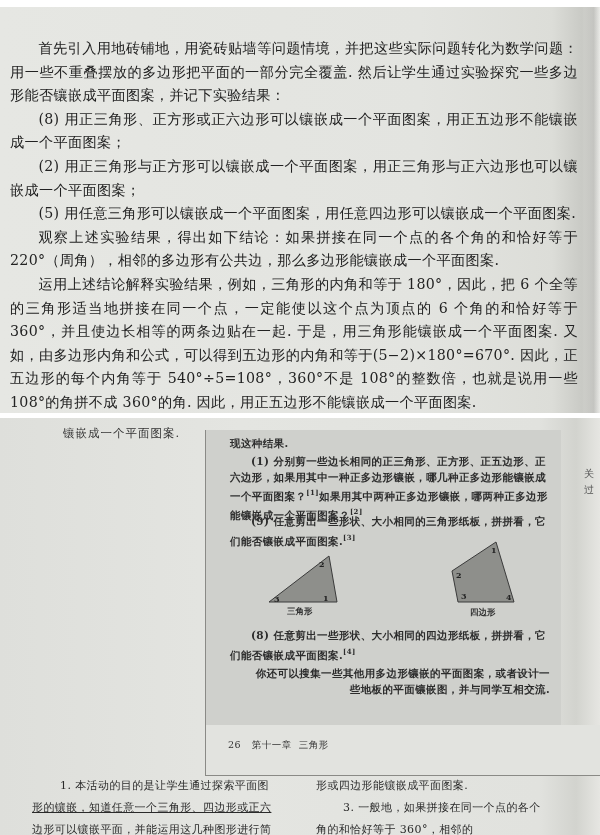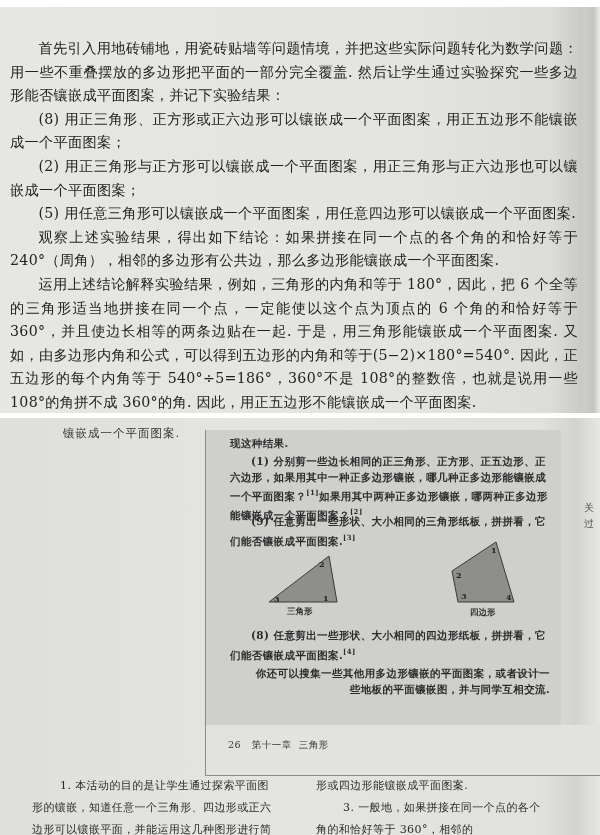--- a/index.html
+++ b/index.html
@@ -20,33 +20,33 @@
   .inner-text p { margin:0; text-indent:2em; }
   .sup { font-size:7px; vertical-align:super; }
   .fig { position:absolute; }
   .fig-label { position:absolute; font-size:8.5px; color:#333; }
   .angle-num { position:absolute; font-size:8px; color:#222; }
   .footer-box { position:absolute; left:205px; top:307px; width:388px; height:50px; border-left:1px solid #8a8a86; border-bottom:1px solid #8a8a86;
                 background:#e2e3df;padding-left:40px; }
   .footer-text { position:absolute; left:22px; top:14px; font-size:9.5px; color:#333; letter-spacing:0.5px; }
   .bottom-text { position:absolute; left:0; top:358px; width:600px; height:60px; font-size:11px; color:#2a2a2a; letter-spacing:0.4px; }
   .bottom-text .line { position:absolute; white-space:nowrap; }
-  .right-margin-chars { position:absolute; left:584px; top:48px; font-size:10px; color:#555; line-height:16px; width:12px;margin-top:34px; }
+  .right-margin-chars { position:absolute; left:584px; top:48px; font-size:10px; color:#555; line-height:16px; width:12px; }
 </style>
 </head>
 <body>
 
 <div id="photo-top" class="photo">
   <div class="para" style="top:30px;">
     <p>首先引入用地砖铺地，用瓷砖贴墙等问题情境，并把这些实际问题转化为数学问题：用一些不重叠摆放的多边形把平面的一部分完全覆盖. 然后让学生通过实验探究一些多边形能否镶嵌成平面图案，并记下实验结果：</p>
     <p>(8) 用正三角形、正方形或正六边形可以镶嵌成一个平面图案，用正五边形不能镶嵌成一个平面图案；</p>
     <p>(2) 用正三角形与正方形可以镶嵌成一个平面图案，用正三角形与正六边形也可以镶嵌成一个平面图案；</p>
     <p>(5) 用任意三角形可以镶嵌成一个平面图案，用任意四边形可以镶嵌成一个平面图案.</p>
-    <p>观察上述实验结果，得出如下结论：如果拼接在同一个点的各个角的和恰好等于 240°（周角），相邻的多边形有公共边，那么多边形能镶嵌成一个平面图案.</p>
-    <p>运用上述结论解释实验结果，例如，三角形的内角和等于 180°，因此，把 6 个全等的三角形适当地拼接在同一个点，一定能使以这个点为顶点的 6 个角的和恰好等于 360°，并且使边长相等的两条边贴在一起. 于是，用三角形能镶嵌成一个平面图案. 又如，由多边形内角和公式，可以得到五边形的内角和等于(5−2)×180°=540°. 因此，正五边形的每个内角等于 540°÷5=186°，360°不是 108°的整数倍，也就是说用一些 108°的角拼不成 360°的角. 因此，用正五边形不能镶嵌成一个平面图案.</p>
+    <p>观察上述实验结果，得出如下结论：如果拼接在同一个点的各个角的和恰好等于 220°（周角），相邻的多边形有公共边，那么多边形能镶嵌成一个平面图案.</p>
+    <p>运用上述结论解释实验结果，例如，三角形的内角和等于 180°，因此，把 6 个全等的三角形适当地拼接在同一个点，一定能使以这个点为顶点的 6 个角的和恰好等于 360°，并且使边长相等的两条边贴在一起. 于是，用三角形能镶嵌成一个平面图案. 又如，由多边形内角和公式，可以得到五边形的内角和等于(5−2)×180°=670°. 因此，正五边形的每个内角等于 540°÷5=108°，360°不是 108°的整数倍，也就是说用一些 108°的角拼不成 360°的角. 因此，用正五边形不能镶嵌成一个平面图案.</p>
 
   </div>
   <div class="edge-shadow"></div>
 </div>
 
 <div id="photo-bottom" class="photo">
   <div class="left-col-text">镶嵌成一个平面图案.</div>
 
   <div class="inner-page">
     <div class="inner-text" style="top:6px;">现这种结果.</div>
@@ -89,19 +89,19 @@
       <span>26</span>
       &nbsp;&nbsp;<span>第十一章</span>
       &nbsp;<span>三角形</span>
     </div>
   </div>
 
   <div class="right-margin-chars">关 过</div>
 
   <div class="bottom-text">
     <span class="line" style="left:60px; top:2px;">1. 本活动的目的是让学生通过探索平面图</span>
-    <span class="line" style="left:32px; top:24px;">形的镶嵌，知道任意一个三角形、四边形或正六</span>
+    <span class="line" style="left:32px; top:24px;text-decoration:underline;">形的镶嵌，知道任意一个三角形、四边形或正六</span>
     <span class="line" style="left:32px; top:46px;">边形可以镶嵌平面，并能运用这几种图形进行简</span>
     <span class="line" style="left:316px; top:2px;">形或四边形能镶嵌成平面图案.</span>
     <span class="line" style="left:343px; top:24px;">3. 一般地，如果拼接在同一个点的各个</span>
     <span class="line" style="left:316px; top:46px;">角的和恰好等于 360°，相邻的</span>
   </div>
 </div>
 
 </body></html>

